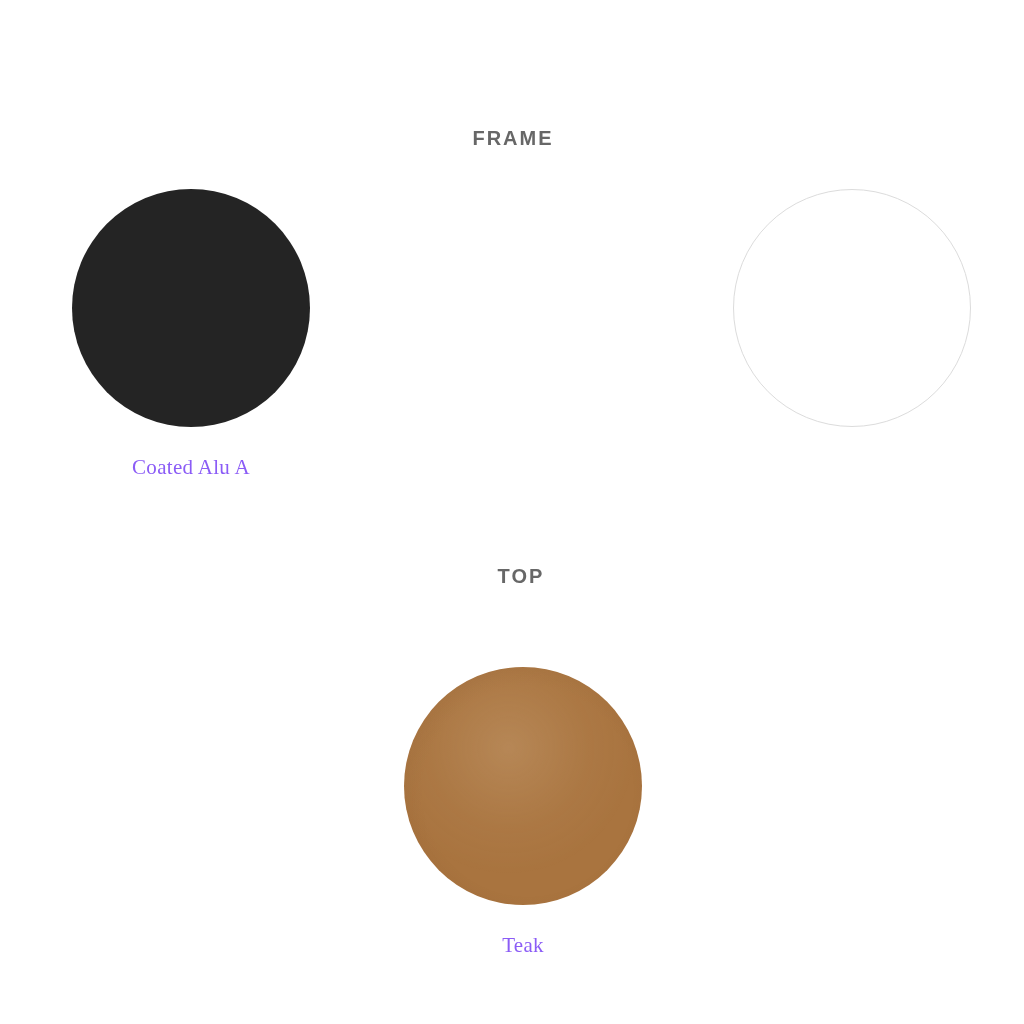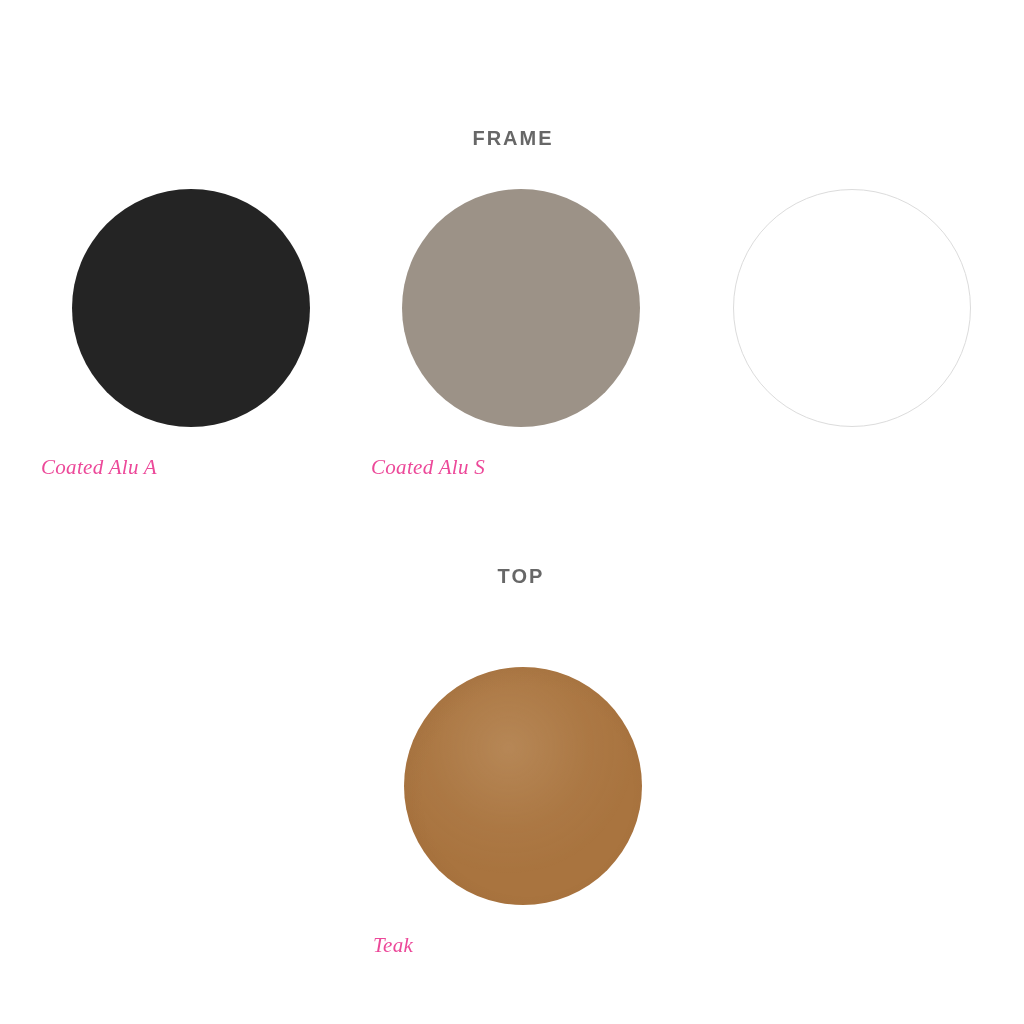--- a/index.html
+++ b/index.html
@@ -52,27 +52,27 @@
     width: 238px;
     height: 238px;
     border-radius: 50%;
     margin: 0 auto;
     box-sizing: border-box;
     overflow: hidden;
     position: relative;
   }
   .swatch-label {
     margin-top: 28px;
+    text-align: center;
     font-family: "Liberation Serif", serif;
     font-size: 21px;
     letter-spacing: 0.3px;
-    color: #ec4899;
+    color: #8b5cf6;
     line-height: 24px;
     white-space: nowrap;
-    font-style: italic;
   }
 
   
   #swatch-coated-alu-a  { left: 41px;  top: 189px; }
   #swatch-coated-alu-s  { left: 371px; top: 189px; }
   #swatch-coated-alu-wr { left: 702px; top: 189px; }
   #swatch-teak          { left: 373px; top: 667px; }
 
   
   .disc-dark {
@@ -157,24 +157,20 @@
 
 <div class="board">
 
   <div class="section-heading" id="frame-heading">FRAME</div>
 
   <div class="swatch" id="swatch-coated-alu-a">
     <div class="swatch-disc disc-dark"></div>
     <div class="swatch-label">Coated Alu A</div>
   </div>
 
-  <div class="swatch" id="swatch-coated-alu-s">
-    <div class="swatch-disc disc-taupe"></div>
-    <div class="swatch-label">Coated Alu S</div>
-  </div>
 
   <div class="swatch" id="swatch-coated-alu-wr">
     <div class="swatch-disc disc-white"></div>
   </div>
 
   <div class="section-heading" id="top-heading">TOP</div>
 
   <div class="swatch" id="swatch-teak">
     <div class="swatch-disc disc-wood">
       <div class="wood-grain"></div>

